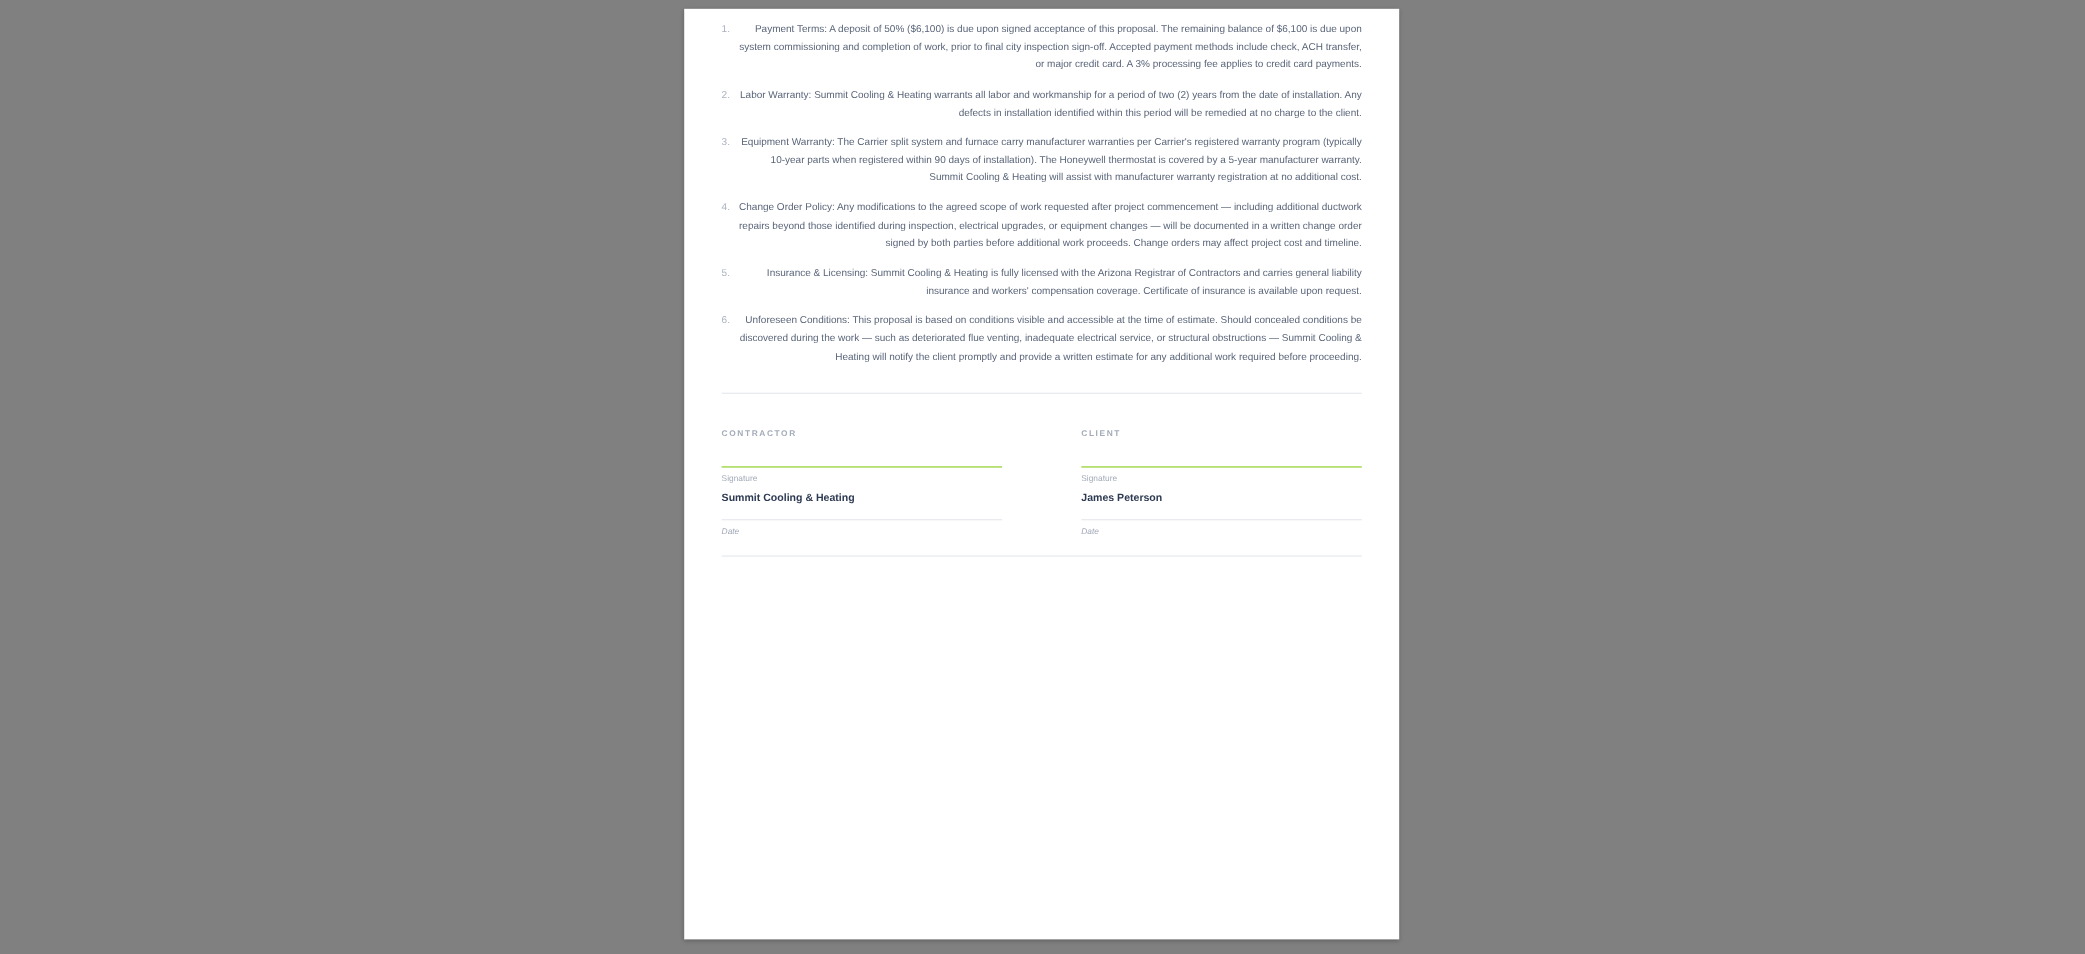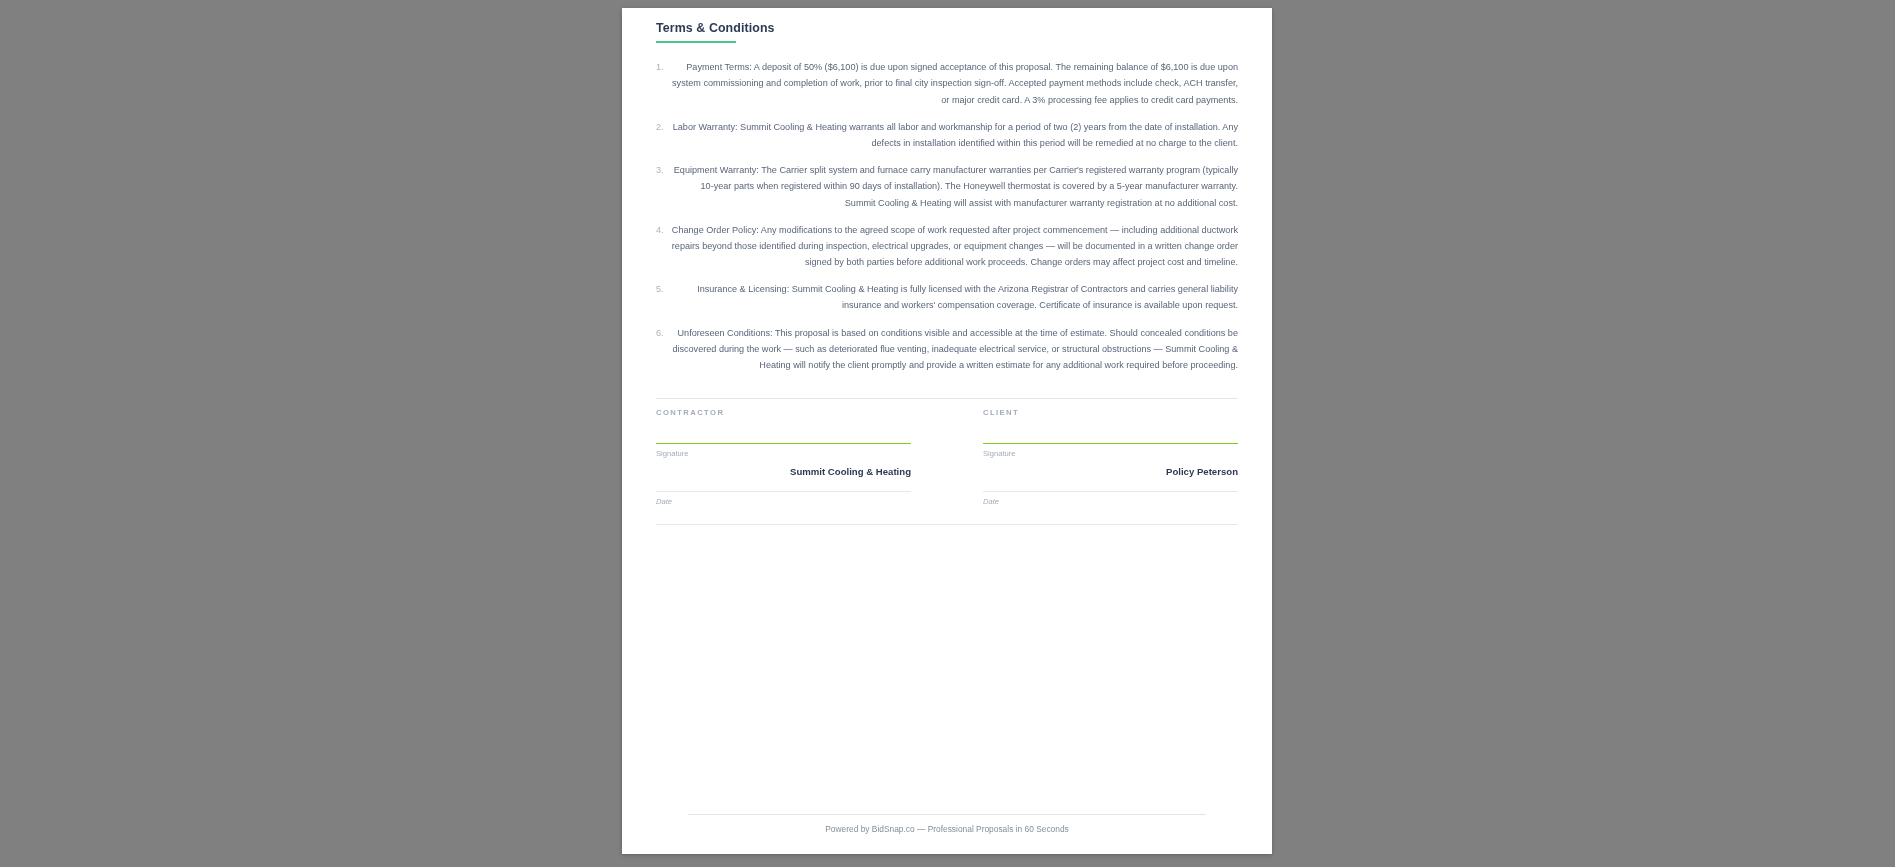--- a/index.html
+++ b/index.html
@@ -87,21 +87,21 @@
   .term-text {
     flex: 1 1 auto;
     text-align: right;
     color: #5a6579;
   }
 
   
   .sig-wrap {
     margin-top: 25px;
     border-top: 1px solid #e4e7ec;
-    padding-top: 9px;
+    padding-top: 31px;
     display: flex;
     gap: 72px;
   }
   .sig-col {
     flex: 1 1 0;
     min-width: 0;
   }
   .sig-role {
     font-size: 7.6px;
     font-weight: bold;
@@ -119,21 +119,20 @@
     color: #a3abb9;
     line-height: 1.5;
   }
   .sig-name {
     font-size: 9.6px;
     font-weight: bold;
     color: #2d3a52;
     margin-top: 6px;
     margin-bottom: 12px;
     line-height: 1.4;
-    text-align: right;
   }
   .date-line {
     border-top: 1px solid #e4e7ec;
     padding-top: 4px;
     font-style: italic;
   }
   .sig-bottom-rule {
     border-top: 1px solid #e4e7ec;
     margin-top: 17px;
   }
@@ -158,24 +157,20 @@
   }
 </style>
 </head>
 <body>
 
 <div class="viewport">
 
   <div class="page">
     <div class="page-inner">
 
-      <div>
-        <h1 class="section-title">Terms &amp; Conditions</h1>
-        <div class="title-rule"></div>
-      </div>
 
       <ol class="terms-list" id="terms-list">
           <li class="term-item">
             <span class="term-num">1.</span>
             <span class="term-text">Payment Terms: A deposit of 50% ($6,100) is due upon signed acceptance of this proposal. The remaining balance of $6,100 is due upon system commissioning and completion of work, prior to final city inspection sign-off. Accepted payment methods include check, ACH transfer, or major credit card. A 3% processing fee applies to credit card payments.</span>
           </li>
           <li class="term-item">
             <span class="term-num">2.</span>
             <span class="term-text">Labor Warranty: Summit Cooling &amp; Heating warrants all labor and workmanship for a period of two (2) years from the date of installation. Any defects in installation identified within this period will be remedied at no charge to the client.</span>
           </li>
@@ -208,31 +203,27 @@
           <div class="date-line">
             <div class="sig-caption">Date</div>
           </div>
         </div>
 
         <div class="sig-col">
           <div class="sig-role">CLIENT</div>
           <div class="sig-line">
             <div class="sig-caption">Signature</div>
           </div>
-          <div class="sig-name">Policy Peterson</div>
+          <div class="sig-name">James Peterson</div>
           <div class="date-line">
             <div class="sig-caption">Date</div>
           </div>
         </div>
 
       </div>
 
       <div class="sig-bottom-rule"></div>
 
     </div>
 
-    <div class="page-footer">
-      <div class="footer-rule"></div>
-      <div class="footer-text">Powered by BidSnap.co — Professional Proposals in 60 Seconds</div>
-    </div>
 
   </div>
 </div>
 
 </body></html>

